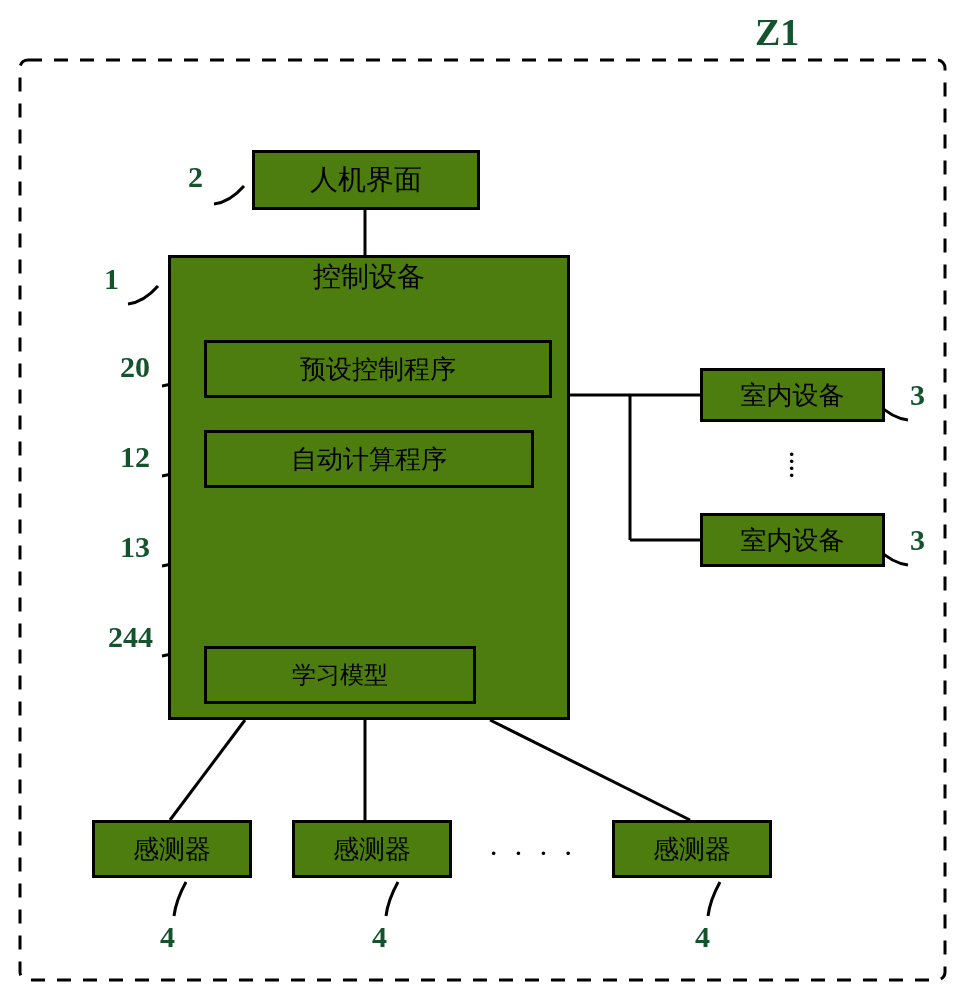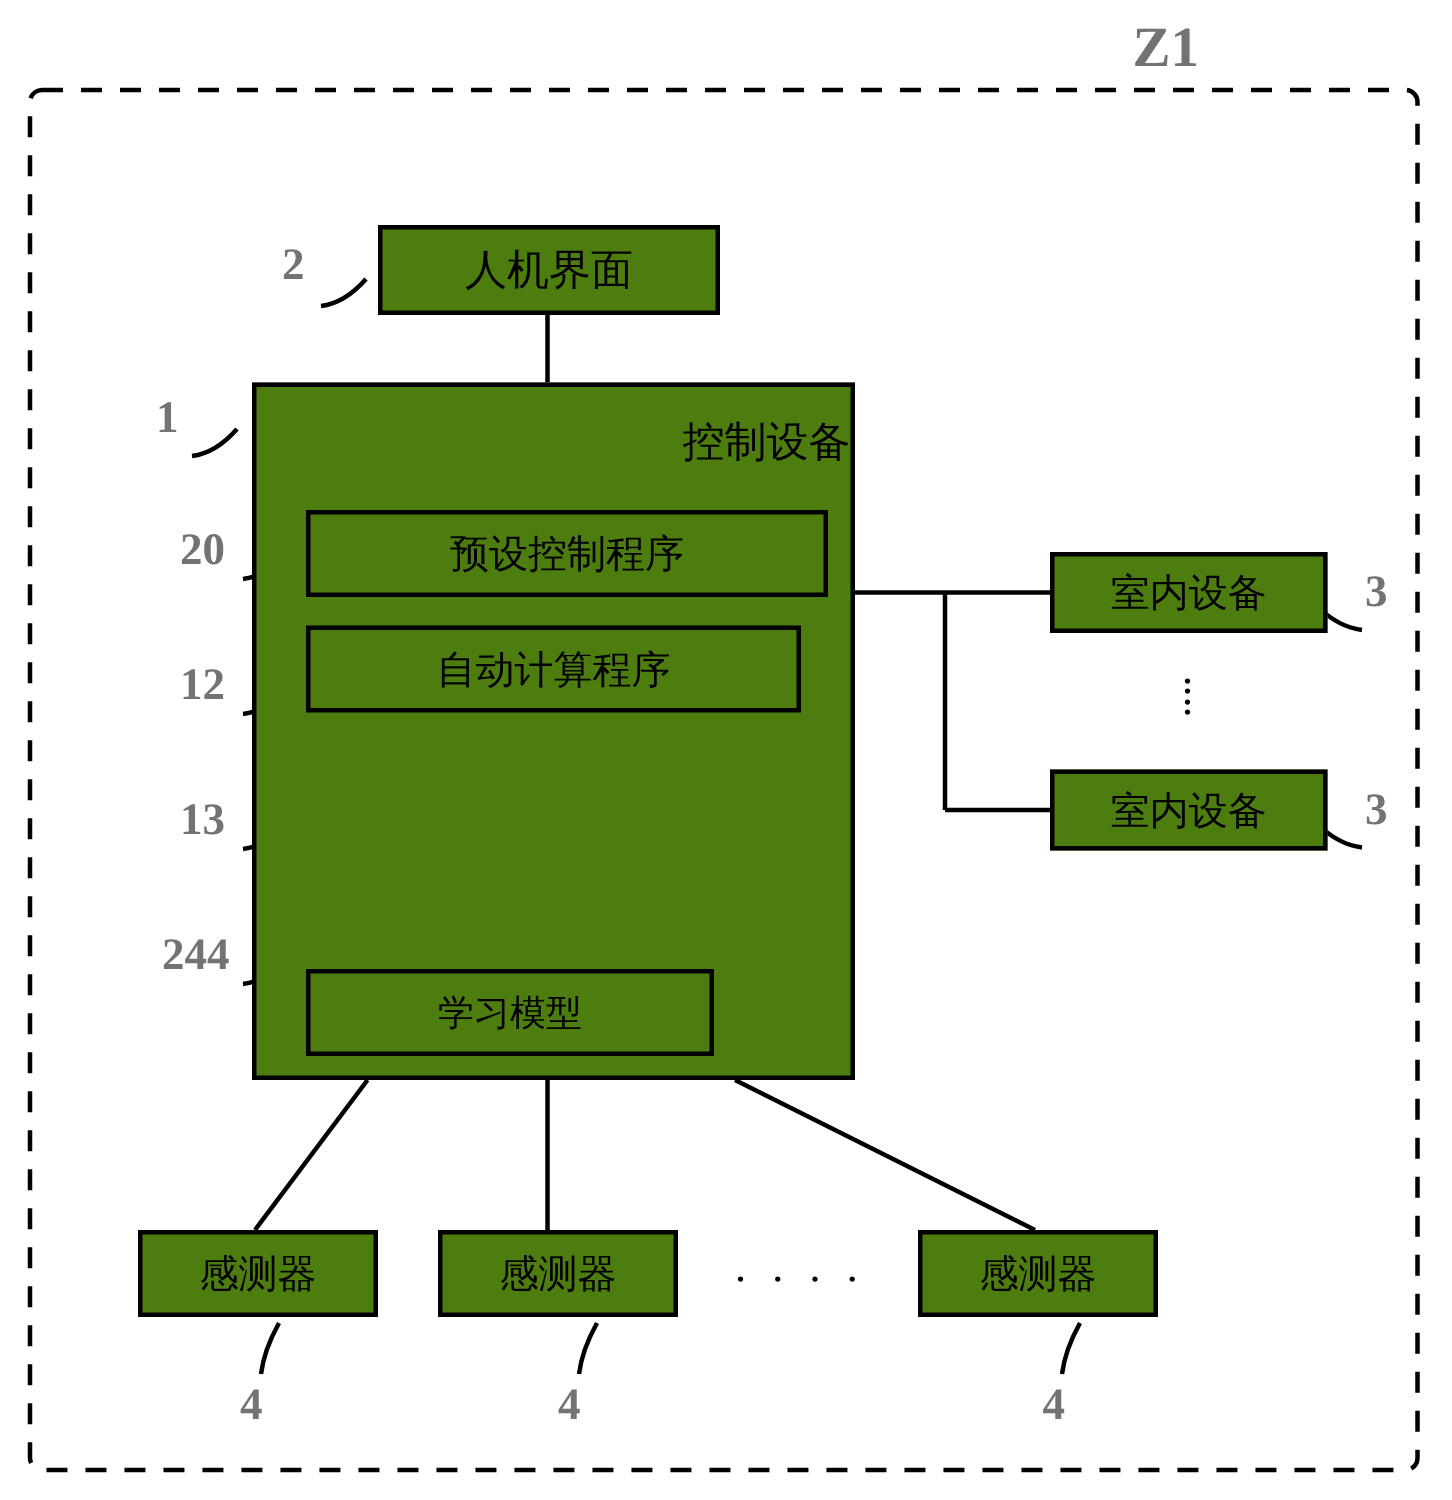--- a/index.html
+++ b/index.html
@@ -21,21 +21,21 @@
     background: #4d7c0f;
     display: flex;
     align-items: center;
     justify-content: center;
     box-sizing: border-box;
   }
   .label {
     position: absolute;
     font-size: 30px;
     font-weight: bold;
-    color: #737373;
+    color: #14532d;
   }
   .big-label {
     font-size: 38px;
     font-weight: bold;
   }
   .dots {
     position: absolute;
     font-size: 22px;
     font-weight: bold;
     letter-spacing: 6px;
@@ -80,30 +80,30 @@
   </svg>
 
   <div class="label big-label" style="left:755px; top:10px;">Z1</div>
 
   <div class="box" style="left:252px; top:150px; width:228px; height:60px; font-size:28px;">
     <span>人机界面</span>
   </div>
   <div class="label" style="left:188px; top:160px;">2</div>
 
   <div class="box" style="left:168px; top:255px; width:402px; height:465px; display:block;">
-    <div style="text-align:right; font-size:28px; margin-top:18px;">控制设备</div>
+    <div style="text-align:center; font-size:28px; ">控制设备</div>
   </div>
   <div class="label" style="left:104px; top:262px;">1</div>
 
   <div class="box" style="left:204px; top:340px; width:348px; height:58px; font-size:26px;">
     <span>预设控制程序</span>
   </div>
   <div class="label" style="left:120px; top:350px;">20</div>
 
-  <div class="box" style="left:204px; top:417px; width:330px; height:58px; font-size:26px;">
+  <div class="box" style="left:204px; top:430px; width:330px; height:58px; font-size:26px;">
     <span>自动计算程序</span>
   </div>
   <div class="label" style="left:120px; top:440px;">12</div>
 
   <div class="label" style="left:120px; top:530px;">13</div>
 
   <div class="box" style="left:204px; top:646px; width:272px; height:58px; font-size:24px;">
     <span>学习模型</span>
   </div>
   <div class="label" style="left:108px; top:620px;">244</div>

